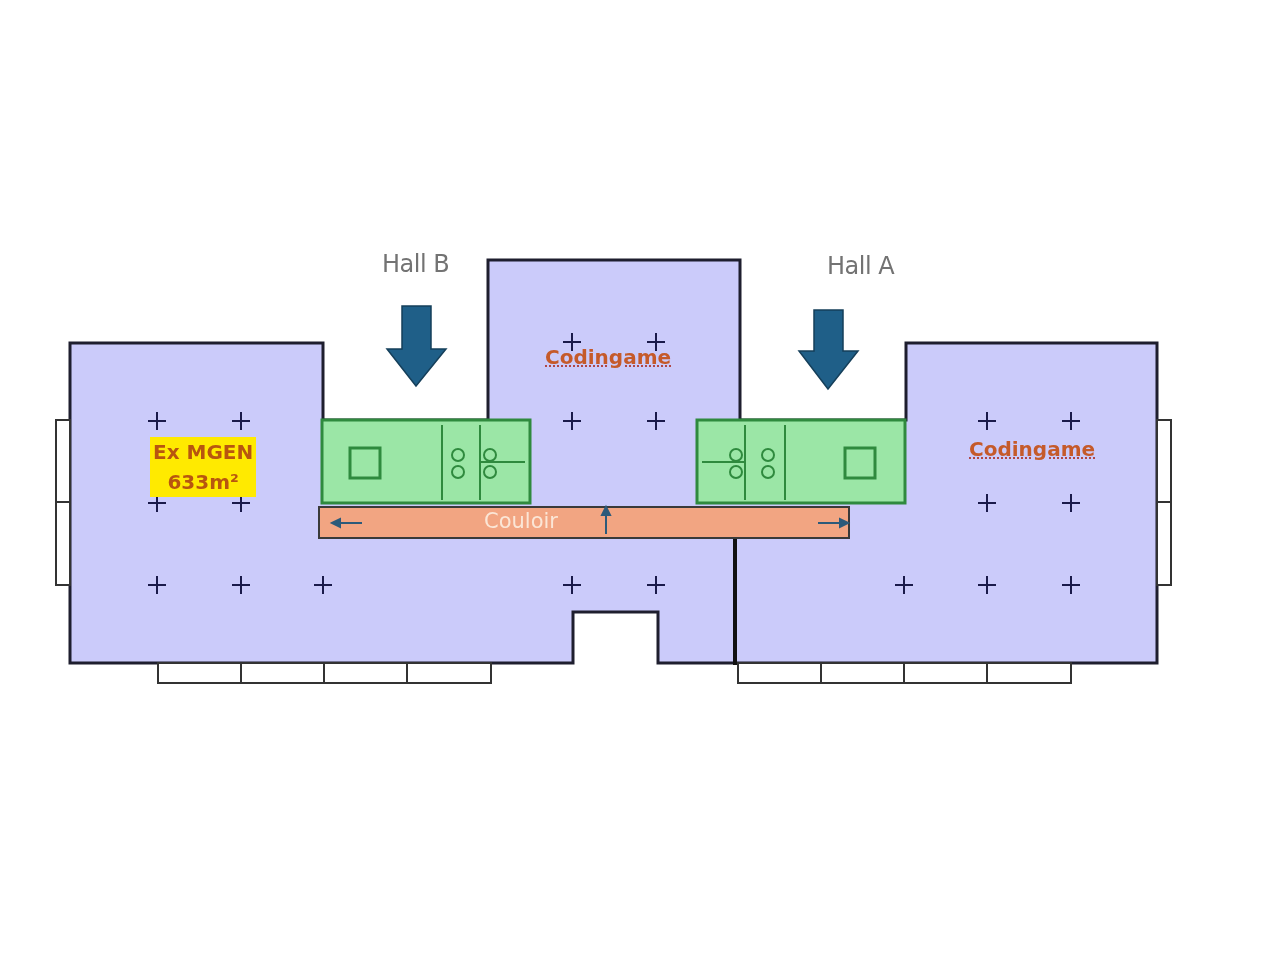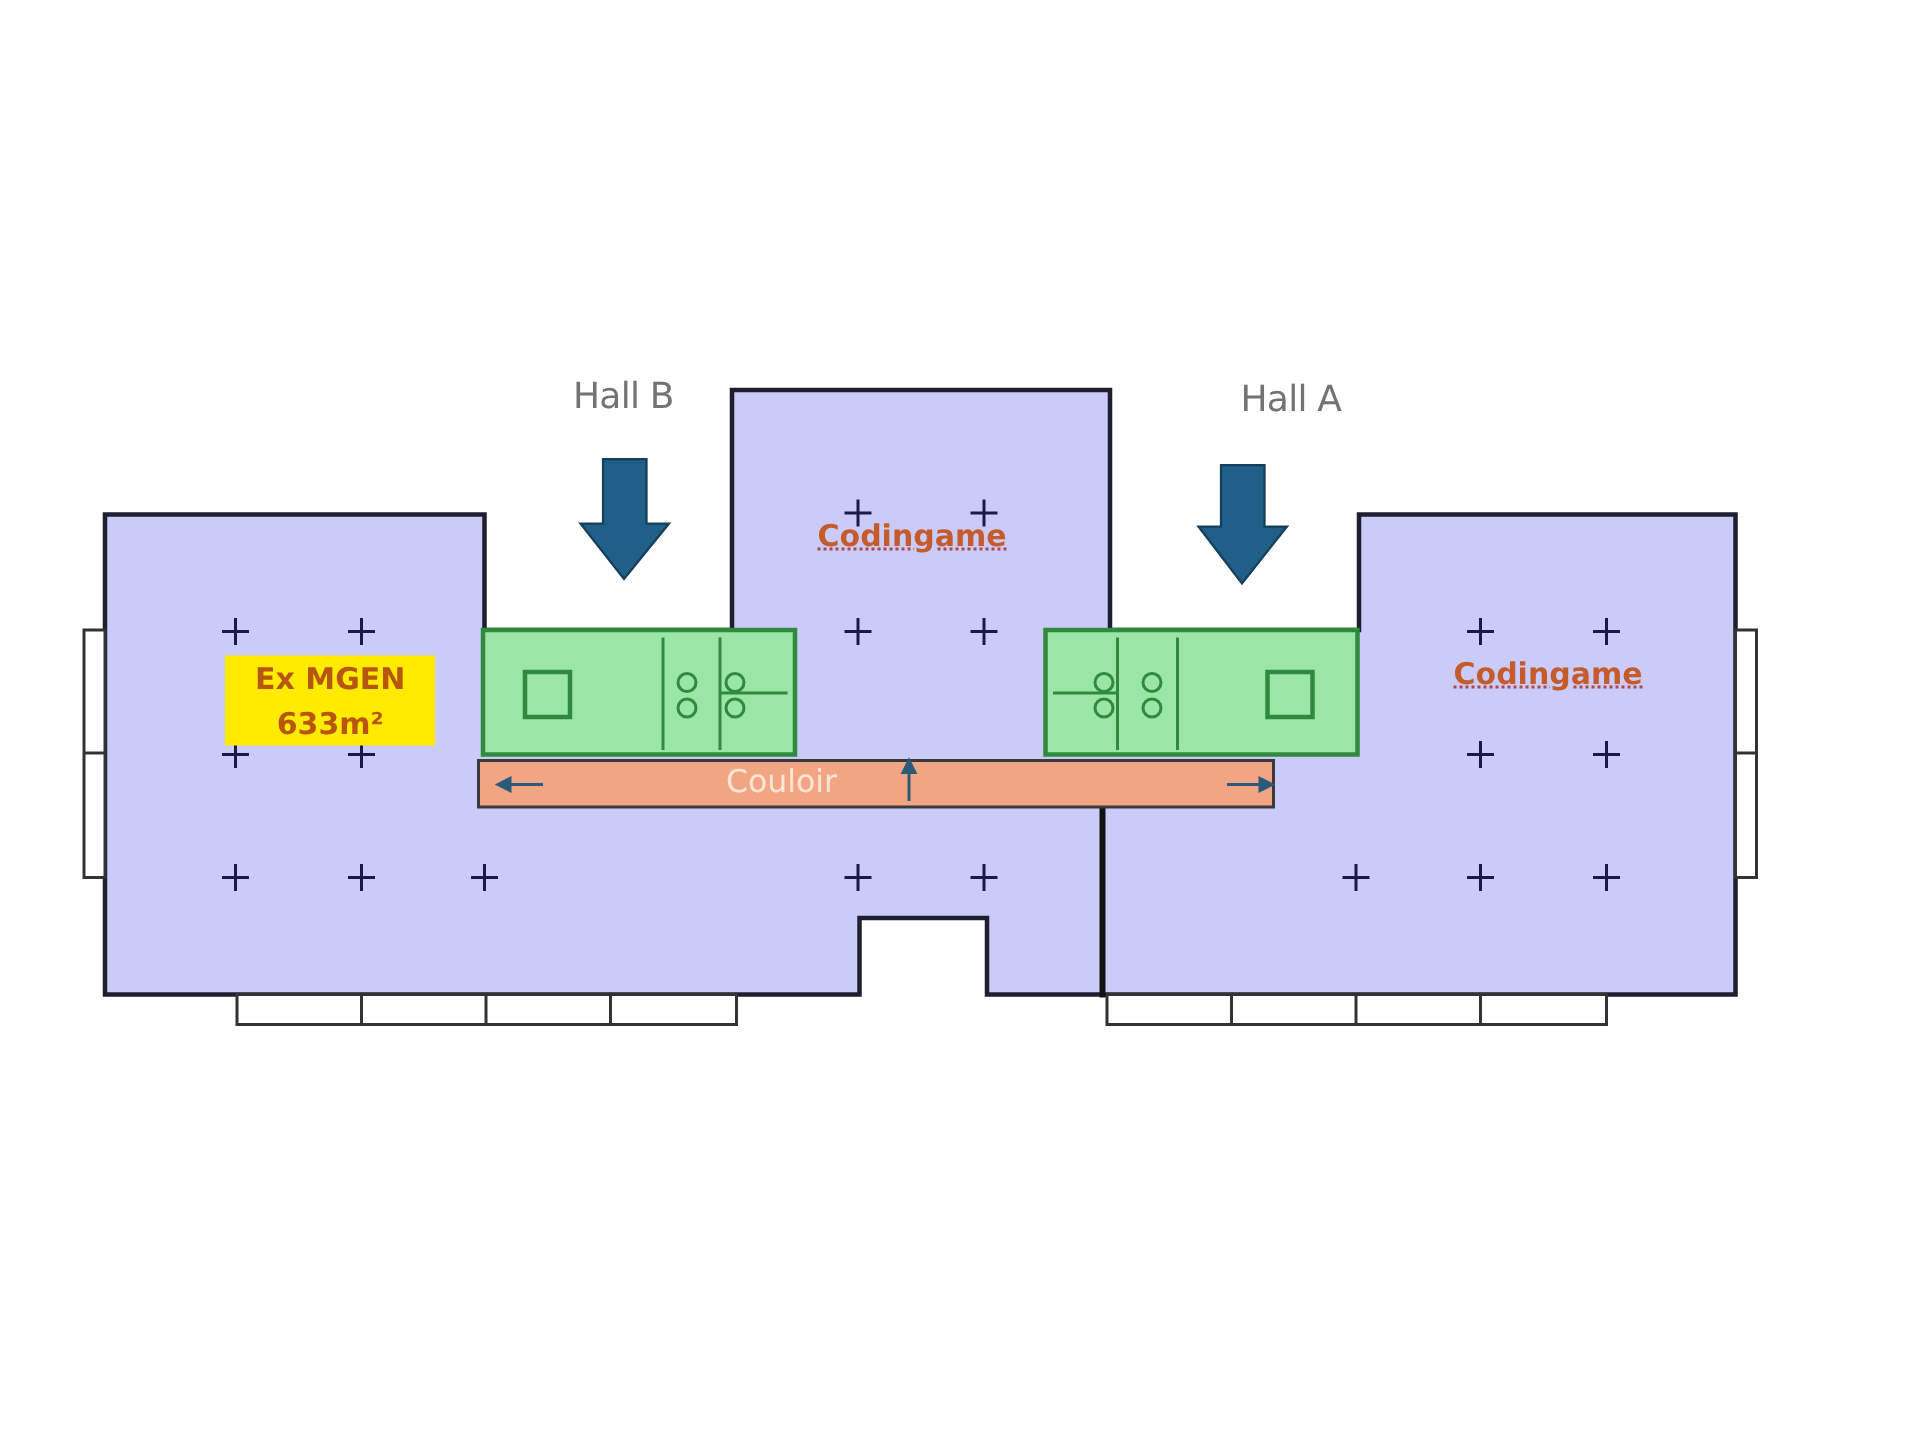--- a/index.html
+++ b/index.html
@@ -6,21 +6,21 @@
   body { width: 1280px; height: 960px; position: relative; overflow: hidden;
          font-family: "Liberation Sans", sans-serif; }
   #plan { position: absolute; left: 0; top: 0; width: 1280px; height: 960px; }
   .hall-label { position: absolute; font-family: "DejaVu Sans", sans-serif; font-weight: normal;
                 font-size: 24px; color: #737373; letter-spacing: -0.5px; white-space: nowrap; }
   .tenant-label { position: absolute; font-family: "DejaVu Sans", sans-serif; font-weight: bold;
                   font-size: 20px; white-space: nowrap; text-decoration: underline;
                   text-decoration-style: dotted; text-decoration-color: #b04848; }
   .mgen-box { position: absolute; background: #ffea00; font-family: "DejaVu Sans", sans-serif;
               font-weight: bold; font-size: 20px; line-height: 30px; text-align: center; }
-  .mgen-line { display: block; padding: 0 20px; }
+  .mgen-line { display: block; padding: 0 3px; }
   .couloir-label { position: absolute; font-family: "DejaVu Sans", sans-serif; font-size: 21px;
                    color: #fbe6d6; white-space: nowrap; text-align: right; }
 </style>
 </head>
 <body>
 
 <svg id="plan" viewBox="0 0 1280 960" xmlns="http://www.w3.org/2000/svg">
 
   <g>
     <path d="M70 343 L323 343 L323 420 L488 420 L488 260 L740 260 L740 420 L906 420 L906 343 L1157 343 L1157 663 L735 663 L658 663 L658 612 L573 612 L573 663 L70 663 Z" fill="#cbcbfa" stroke="#1e1e2e" stroke-width="3"></path>

